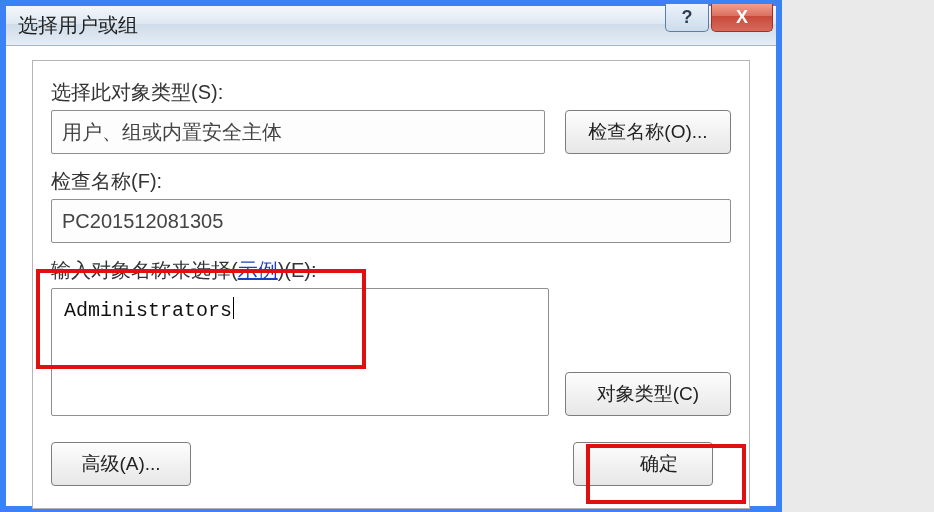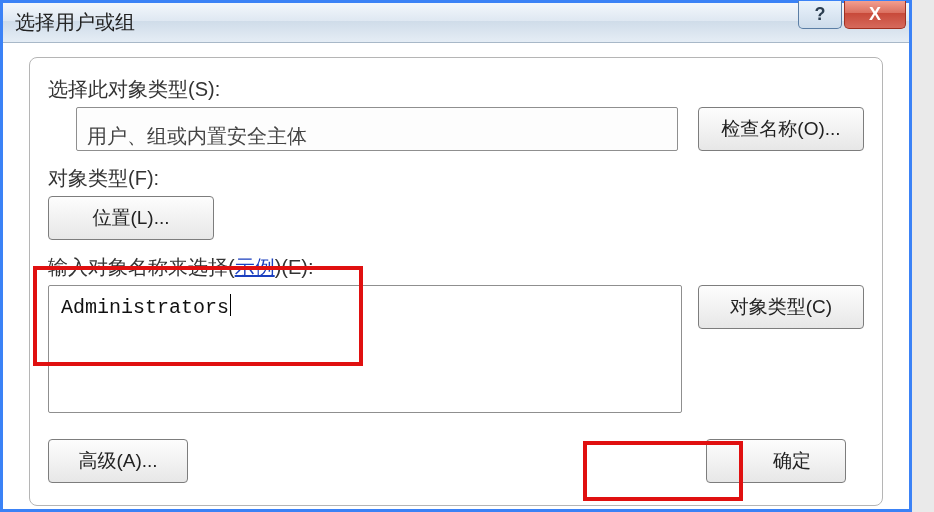--- a/index.html
+++ b/index.html
@@ -7,24 +7,24 @@
     margin: 0;
     padding: 0;
     font-family: "Microsoft YaHei", "SimSun", Tahoma, sans-serif;
     font-size: 18px;
     background: #eaeaea;
     width: 934px;
     height: 512px;
     overflow: hidden;
   }
   .window {
-    width: 912px;
+    width: 782px;
     height: 512px;
     background: #fff;
-    border: 3px solid #3b82f6;
+    border: 6px solid #3b82f6;
     position: relative;
   }
   .titlebar {
     height: 40px;
     background: linear-gradient(to bottom, #f3f7fb 0%, #dfe8f2 45%, #cfdce9 46%, #e5edf5 100%);
     border-bottom: 1px solid #a8b8c8;
     display: flex;
     align-items: center;
     padding: 0 12px;
     position: relative;
@@ -62,21 +62,21 @@
     color: #fff;
     border-color: #a03020;
   }
   .client {
     padding: 14px 26px 18px 26px;
   }
   .inner-frame {
     border: 1px solid #b5b5b5;
     padding: 18px 18px 22px 18px;
     background: #fff;
-    border-radius: 8px;
+    border-radius: 0;
   }
   .label {
     font-size: 20px;
     color: #333;
     margin-bottom: 4px;
   }
   .field-row {
     display: flex;
     align-items: stretch;
     gap: 20px;
@@ -84,43 +84,42 @@
   }
   .textbox {
     flex: 1;
     height: 44px;
     border: 1px solid #8f8f8f;
     background: #fff;
     padding: 0 10px;
     font-size: 20px;
     color: #333;
     display: flex;
-    align-items: flex-end;
+    align-items: center;
     border-radius: 2px;
-    margin-left: 28px;
   }
   .readonly { background: #fdfdfd; color: #444; }
   .btn {
     min-width: 166px;
     height: 44px;
     background: linear-gradient(to bottom, #fdfdfd, #e7e7e7);
     border: 1px solid #7d7d7d;
     border-radius: 4px;
     font-size: 19px;
     color: #222;
     display: flex;
     align-items: center;
     justify-content: center;
     cursor: pointer;
     padding: 0 12px;
     white-space: nowrap;
   }
   .big-textarea-wrap {
     display: flex;
-    align-items: flex-start;
+    align-items: flex-end;
     gap: 16px;
     margin-top: 2px;
   }
   .big-textarea {
     flex: 1;
     height: 128px;
     border: 1px solid #8f8f8f;
     background: #fff;
     padding: 8px 12px;
     font-family: Consolas, "Courier New", monospace;
@@ -186,24 +185,24 @@
       <div class="label">选择此对象类型(S):</div>
       <div class="field-row">
         <div class="textbox readonly">
           <span>用户、组或内置安全主体</span>
         </div>
         <div class="btn">
           <span>检查名称(O)...</span>
         </div>
       </div>
 
-      <div class="label">对象类型(F):</div>
+      <div class="label">检查名称(F):</div>
       <div class="field-row">
-        <div class="btn">
-          <span>位置(L)...</span>
+        <div class="textbox readonly">
+          <span>PC201512081305</span>
         </div>
       </div>
 
       <div class="label">
         <span>输入对象名称来选择(</span><span class="link">示例</span><span>)(E):</span>
       </div>
       <div class="big-textarea-wrap">
         <div class="big-textarea">
           <span class="caret">Administrators</span>
         </div>

